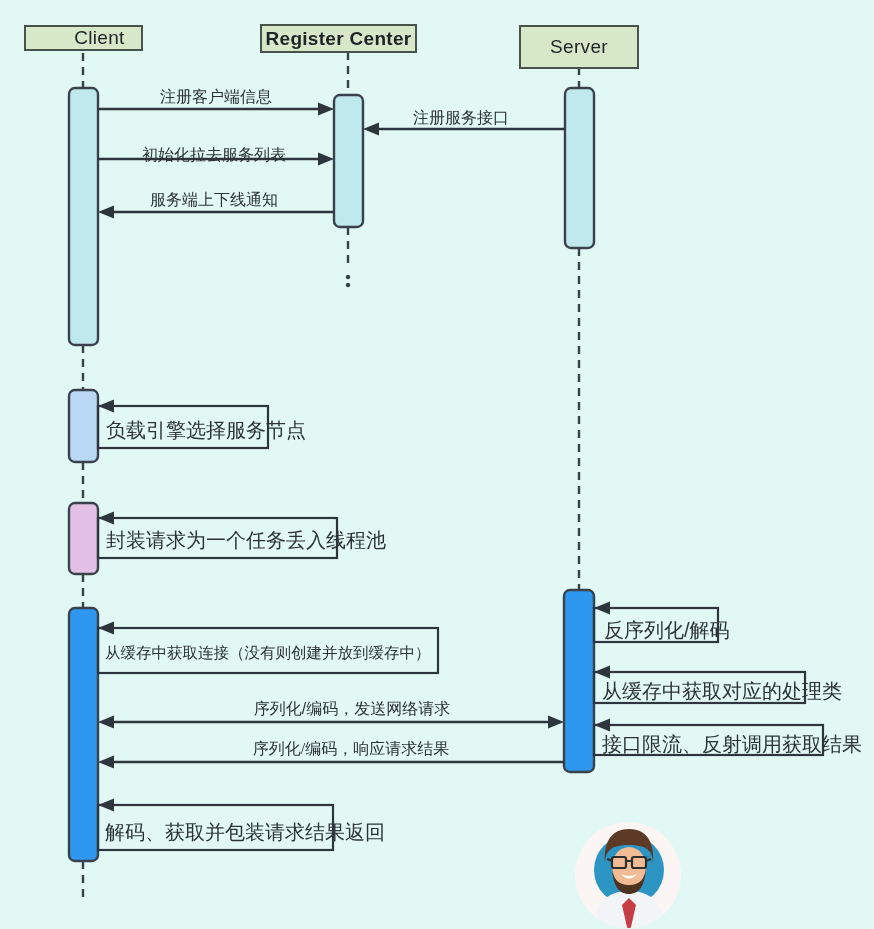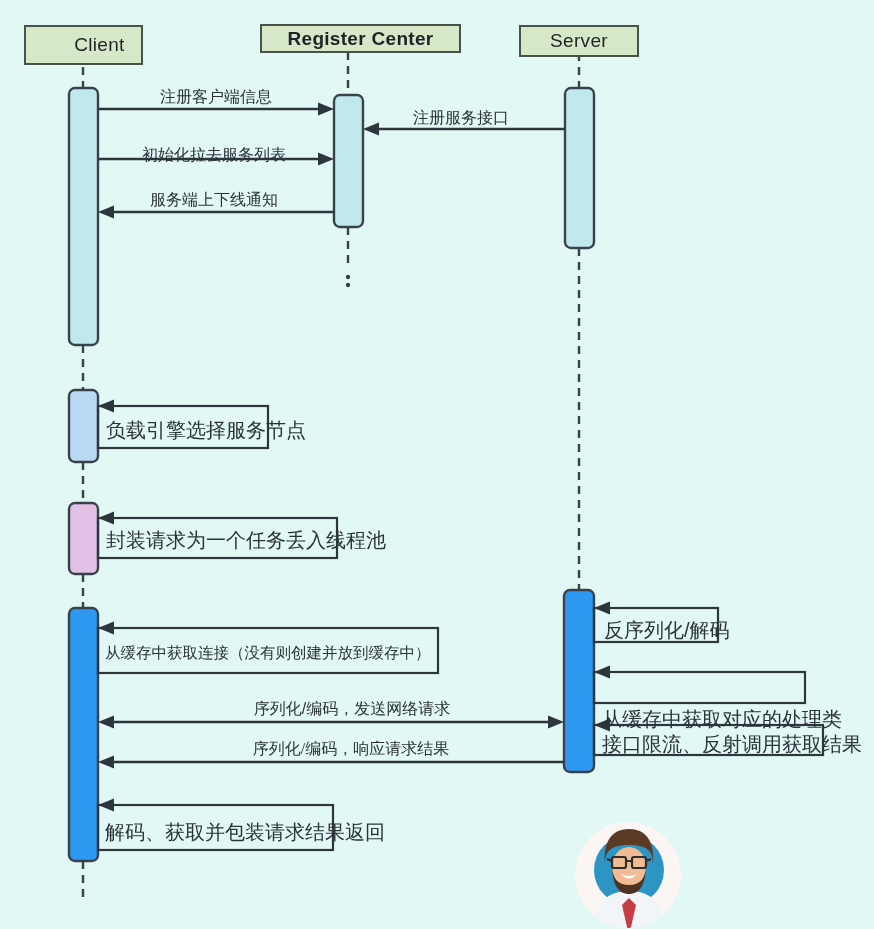--- a/index.html
+++ b/index.html
@@ -147,39 +147,39 @@
           <rect x="612" y="857" width="14" height="11" rx="2"></rect>
           <rect x="632" y="857" width="14" height="11" rx="2"></rect>
           <line x1="626" y1="861" x2="632" y2="861"></line>
           <line x1="612" y1="861" x2="607" y2="859"></line>
           <line x1="646" y1="861" x2="651" y2="859"></line>
         </g>
       </g>
     </g>
   </svg>
 
-  <div class="actor" style="left:24px;top:25px;width:119px;height:40px;padding-left:32px;">
+  <div class="actor" style="left:24px;top:25px;width:119px;height:26px;padding-left:32px;">
     <span>Client</span>
   </div>
-  <div class="actor bold" style="left:260px;top:24px;width:201px;height:29px;">
+  <div class="actor bold" style="left:260px;top:24px;width:157px;height:29px;">
     <span>Register Center</span>
   </div>
-  <div class="actor" style="left:519px;top:25px;width:120px;height:32px;">
+  <div class="actor" style="left:519px;top:25px;width:120px;height:44px;">
     <span>Server</span>
   </div>
 
   <div class="msg-label" style="left:216px;top:87px;">注册客户端信息</div>
   <div class="msg-label" style="left:461px;top:108px;">注册服务接口</div>
   <div class="msg-label" style="left:214px;top:145px;">初始化拉去服务列表</div>
   <div class="msg-label" style="left:214px;top:190px;">服务端上下线通知</div>
   <div class="msg-label" style="left:352px;top:699px;">序列化/编码，发送网络请求</div>
   <div class="msg-label" style="left:351px;top:739px;font-family:Liberation Serif, serif;">序列化/编码，响应请求结果</div>
 
   <div class="note-label" style="left:106px;top:417px;">负载引擎选择服务节点</div>
   <div class="note-label" style="left:106px;top:527px;">封装请求为一个任务丢入线程池</div>
   <div class="note-label" style="left:604px;top:617px;">反序列化/解码</div>
   <div class="note-label tight" style="left:105px;top:643px;">从缓存中获取连接（没有则创建并放到缓存中）</div>
-  <div class="note-label" style="left:602px;top:678px;margin-top:28px;">从缓存中获取对应的处理类</div>
+  <div class="note-label" style="left:602px;top:678px;">从缓存中获取对应的处理类</div>
   <div class="note-label" style="left:602px;top:731px;">接口限流、反射调用获取结果</div>
   <div class="note-label" style="left:105px;top:819px;">解码、获取并包装请求结果返回</div>
 
 
 </div>
 
 </body></html>

